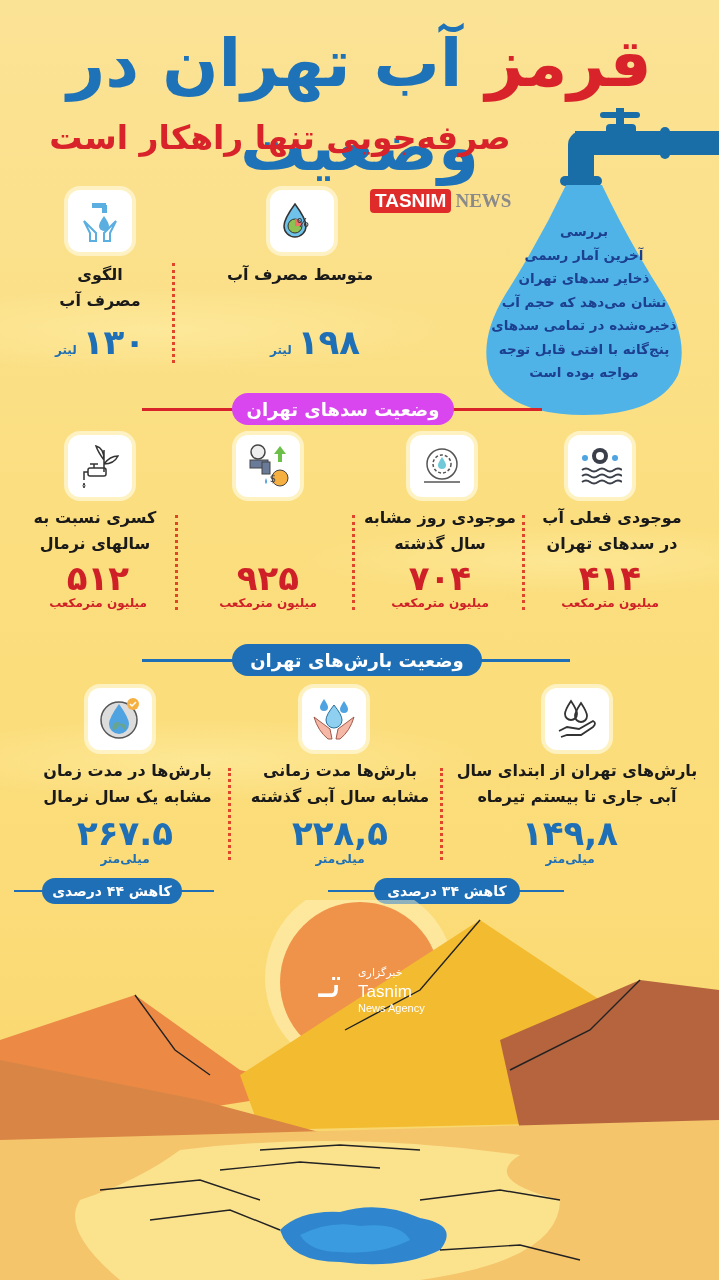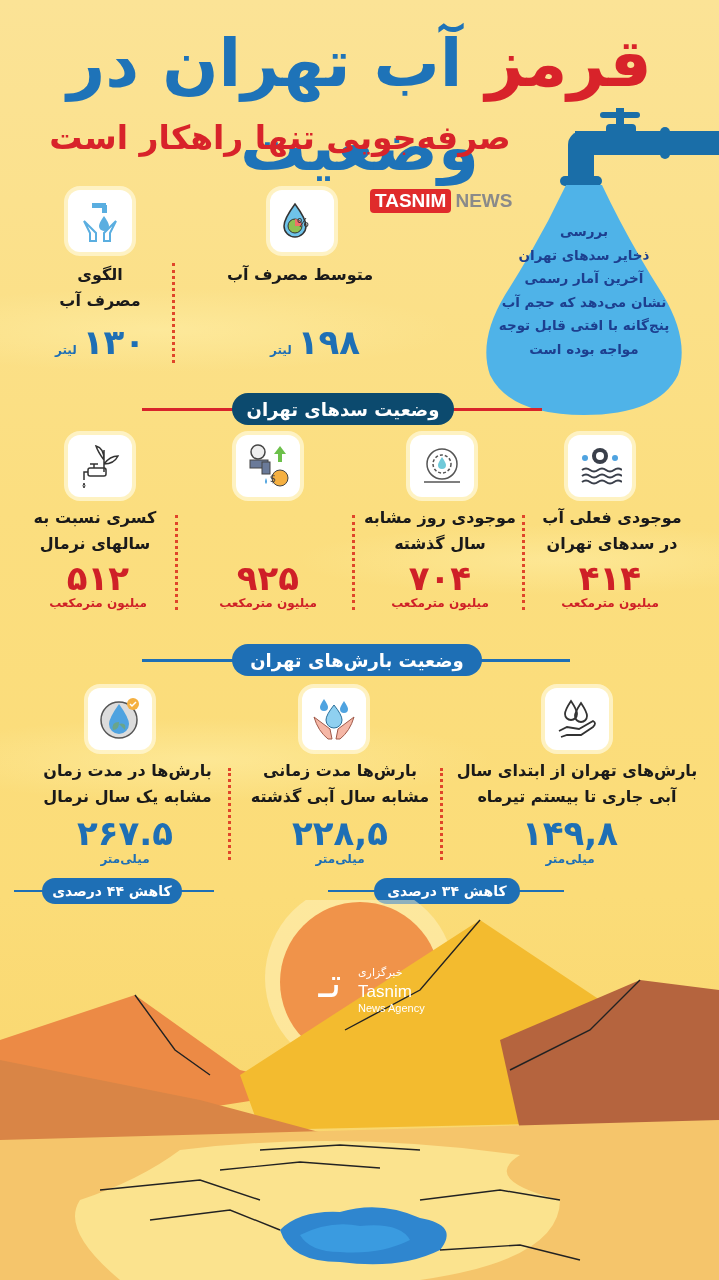--- a/index.html
+++ b/index.html
@@ -42,21 +42,21 @@
   .drop {
     position: absolute; top: 185px; left: 478px; width: 212px; height: 230px;
   }
   .drop-text {
     position: absolute; top: 220px; left: 485px; width: 198px; text-align: center;
     font-weight: bold; font-size: 13.5px; line-height: 23.5px; color: #1d3f8f;
   }
   
   .tasnim-logo { position: absolute; top: 189px; left: 370px; display: flex; flex-direction: row-reverse; align-items: center; gap: 4px; direction: ltr; }
   .tasnim-red { background: #e02b2b; color: #fff; font-family: "Liberation Sans", sans-serif; font-weight: bold; font-size: 19px; padding: 1px 5px; border-radius: 4px; }
-  .tasnim-news { color: #8a8a8a; font-family: Liberation Sans, sans-serif; font-weight: bold; font-size: 19px; }
+  .tasnim-news { color: #8a8a8a; font-family: Liberation Serif, serif; font-weight: bold; font-size: 19px; }
   .tasnim-logo { flex-direction: row; }
   
   .icon-box {
     position: absolute; width: 64px; height: 62px; background: #fff; border-radius: 12px;
     box-shadow: 0 0 0 4px rgba(255,246,210,0.8);
     display: flex; align-items: center; justify-content: center;
   }
   .stat-label {
     position: absolute; text-align: center; font-weight: bold; color: #1a1a1a;
     font-size: 16px; line-height: 26px;
@@ -98,23 +98,24 @@
   <div class="valve-base"></div>
   <div class="valve-stem"></div>
   <div class="valve-bar"></div>
 </div>
 
 <svg class="drop" viewBox="0 0 212 230">
   <path d="M88,0 L124,0 Q150,55 185,110 Q212,155 200,190 Q180,230 106,230 Q32,230 12,190 Q0,155 27,110 Q62,55 88,0 Z" fill="#4fb3e8"></path>
 </svg>
 <div class="drop-text">
   <div>بررسی</div>
+  <div>آخرین آمار رسمی</div>
   <div>ذخایر سدهای تهران</div>
-  <div>آخرین آمار رسمی</div>
   <div>نشان می‌دهد که حجم آب</div>
+  <div>ذخیره‌شده در تمامی سدهای</div>
   <div>پنج‌گانه با افتی قابل توجه</div>
   <div>مواجه بوده است</div>
 </div>
 
 <div class="tasnim-logo">
   <span class="tasnim-red">TASNIM</span>
   <span class="tasnim-news">NEWS</span>
 </div>
 
 <div class="icon-box" style="top:190px; left:270px;">
@@ -148,21 +149,21 @@
 <div class="stat-label" style="top:262px; left:30px; width:140px;">
   <div>الگوی</div>
   <div>مصرف آب</div>
 </div>
 <div class="abs" style="top:322px; left:40px; width:120px; display:flex; justify-content:center; align-items:baseline; gap:6px;">
   <span class="blue" style="font-weight:bold; font-size:34px;">۱۳۰</span>
   <span class="blue" style="font-weight:bold; font-size:12px;">لیتر</span>
 </div>
 
 <div class="sec-line" style="top:408px; left:142px; width:400px; background:#d8232a;"></div>
-<div class="sec-pill" style="top:393px; left:232px; width:222px; background:#0c4a6e;">وضعیت سدهای تهران</div>
+<div class="sec-pill" style="top:393px; left:232px; width:222px; background:#d946ef;">وضعیت سدهای تهران</div>
 
 <div class="icon-box" style="top:435px; left:568px;">
   <svg width="44" height="44" viewBox="0 0 44 44">
       <circle cx="22" cy="12" r="8" fill="#3a3f4a"></circle>
       <circle cx="22" cy="12" r="4" fill="#fff"></circle>
       <circle cx="7" cy="14" r="3" fill="#4fa3e0"></circle>
       <circle cx="37" cy="14" r="3" fill="#4fa3e0"></circle>
       <path d="M4,26 q4,-3 8,0 t8,0 t8,0 t8,0 t8,0" stroke="#3a3f4a" stroke-width="2" fill="none"></path>
       <path d="M4,32 q4,-3 8,0 t8,0 t8,0 t8,0 t8,0" stroke="#3a3f4a" stroke-width="2" fill="none"></path>
       <path d="M4,38 q4,-3 8,0 t8,0 t8,0 t8,0 t8,0" stroke="#3a3f4a" stroke-width="2" fill="none"></path>

